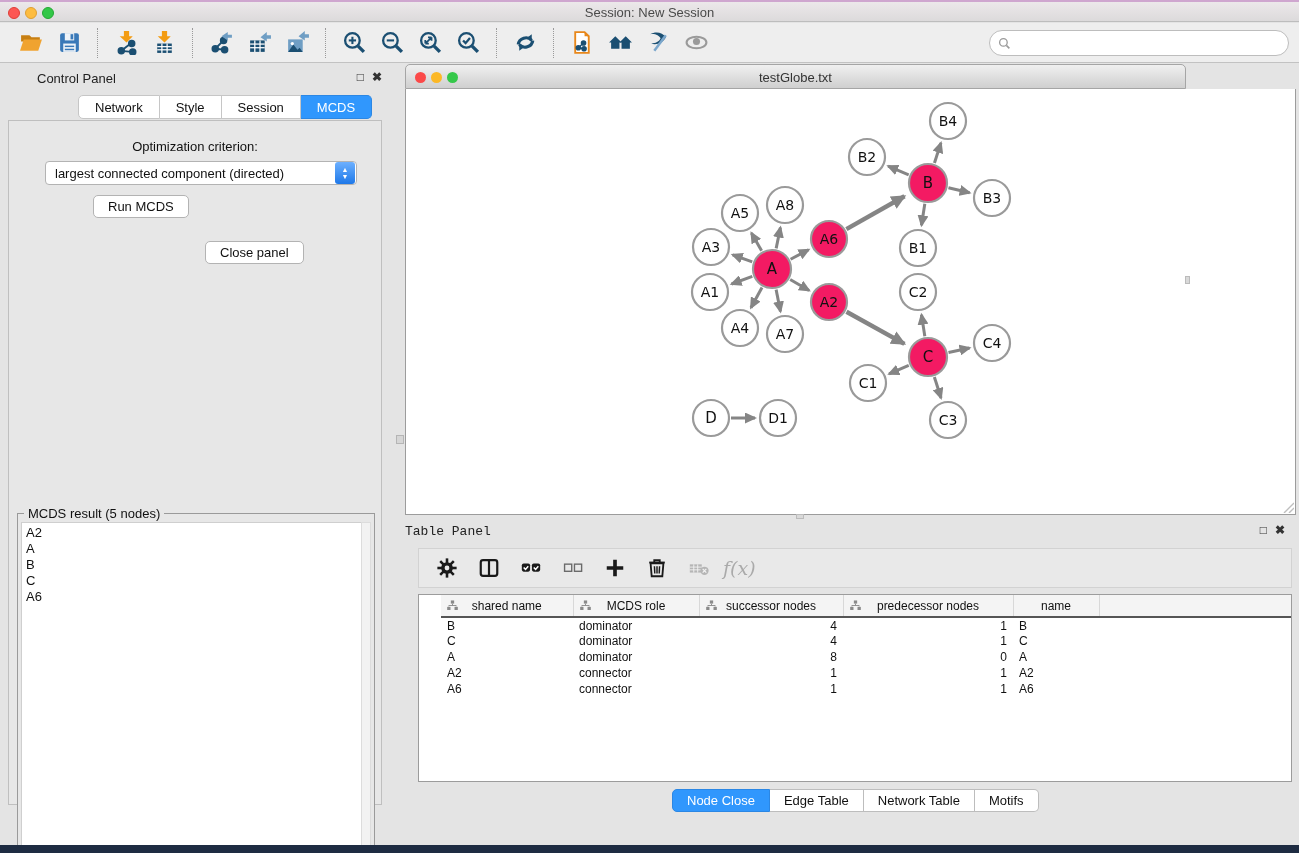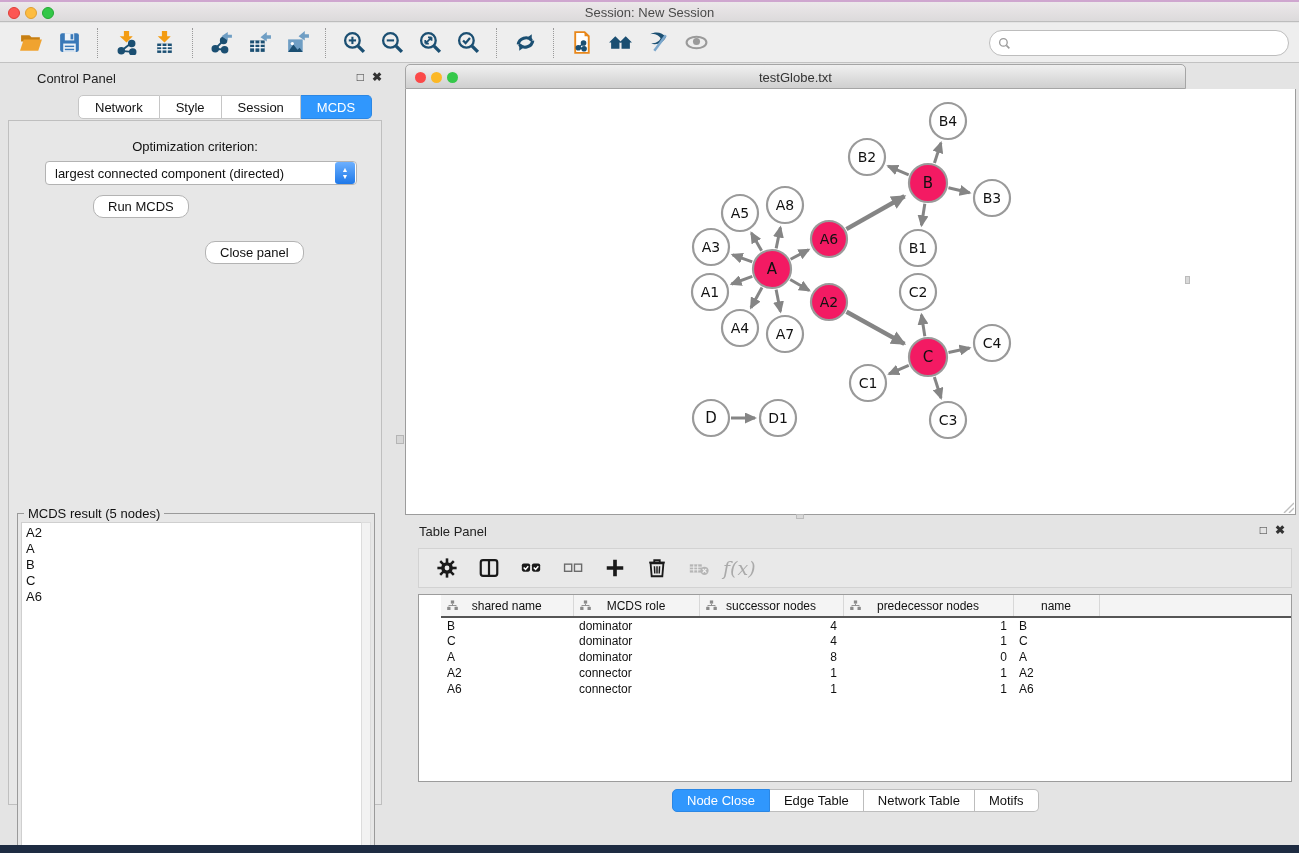--- a/index.html
+++ b/index.html
@@ -38,21 +38,21 @@
   .cptab:last-child { border-radius:0 5px 5px 0; }
   .cptab.active { background:#3097fd; border-color:#2b87e4; color:#fff; }
   .cp-body { position:absolute; left:8px; top:57px; width:374px; height:685px; background:#e7e7e7; border:1px solid #bfbfbf; }
   .opt-label { position:absolute; left:0; right:0; top:18px; text-align:center; font-size:13px; color:#111; }
   .dropdown { position:absolute; left:36px; top:40px; width:312px; height:24px; background:#fff;
     border:1px solid #b3b3b3; border-radius:4px; display:flex; align-items:center; cursor:pointer; }
   .dropdown .dval { flex:1; font-size:13px; color:#111; padding-left:9px; white-space:nowrap; overflow:hidden; }
   .dd-step { width:20px; height:22px; margin-right:1px; border-radius:3px; background:linear-gradient(#6cb0ff,#1e78e8);
     display:flex; flex-direction:column; align-items:center; justify-content:center; gap:2px; }
   .dd-step span { color:#fff; font-size:7px; line-height:5px; }
-  .cp-btn { position:absolute; top:74px; height:23px; background:#fff; border:1px solid #b3b3b3; border-radius:10px;
+  .cp-btn { position:absolute; top:74px; height:23px; background:#fff; border:1px solid #b3b3b3; border-radius:5px;
     font-size:13px; color:#111; font-family:"Liberation Sans",sans-serif; cursor:pointer; padding:0 14px; }
   #runBtn { left:84px; }
   #closeBtn { left:196px;margin-top:46px; }
   .result-box { position:absolute; left:8px; top:392px; width:358px; height:342px; border:1px solid #9a9a9a; background:#e7e7e7; }
   .result-title { position:absolute; left:6px; top:-8px; background:#e7e7e7; padding:0 4px; font-size:13px; color:#111; }
   .result-list { position:absolute; left:3px; top:8px; width:342px; height:328px; background:#fff;
     border:1px solid #cfcfcf; overflow:hidden; list-style:none; padding:2px 0 0 4px; }
   .result-list li { font-size:13px; color:#111; line-height:16px; }
   .result-scroll { position:absolute; right:3px; top:8px; width:10px; height:328px; background:#f2f2f2; border:1px solid #dcdcdc; }
 
@@ -67,21 +67,21 @@
   .nwl.red { left:9px; background:#fb4948; }
   .nwl.yellow { left:25px; background:#fcb826; }
   .nwl.green { left:41px; background:#35c84a; }
   .nw-content { position:absolute; left:0; top:25px; width:891px; height:426px; background:#fff; border:1px solid #9c9c9c; border-top:none; }
   .nw-resize { position:absolute; right:1px; bottom:1px; width:12px; height:12px; opacity:.55; }
   .nw-hmark { position:absolute; left:50%; bottom:-4px; width:8px; height:5px; background:#d9d9d9; border:1px solid #bbb; }
   .nw-vmark { position:absolute; right:-4px; top:212px; width:5px; height:8px; background:#d9d9d9; border:1px solid #bbb; }
 
   
   .table-panel { position:absolute; left:15px; top:455px; width:894px; height:300px; }
-  .tp-head { position:absolute; left:14px; top:6px; font-size:13px; color:#222; }
+  .tp-head { position:absolute; left:0; top:6px; font-size:13px; color:#222;font-family:Liberation Mono, monospace; }
   .tp-toolbar { position:absolute; left:13px; top:30px; width:874px; height:40px; background:#e9e9e9;
     border:1px solid #d2d2d2; display:flex; align-items:center; padding-left:10px; gap:6px; }
   .tpb { width:36px; height:32px; background:none; border:none; display:flex; align-items:center; justify-content:center; cursor:pointer; }
   .tpb svg { width:22px; height:22px; }
   .fx { font-family:"DejaVu Serif", serif; font-style:italic; font-size:19px; color:#aaa; }
   .tp-table { position:absolute; left:13px; top:76px; width:874px; height:188px; background:#fff; border:1px solid #9c9c9c; overflow:hidden; }
   table.node-table { border-collapse:collapse; width:100%; table-layout:fixed;margin-left:22px; }
   .node-table th { height:22px; background:#f4f4f4; border-bottom:2px solid #555; border-right:1px solid #d8d8d8;
     font-size:12px; font-weight:normal; color:#111; text-align:center; position:relative; }
   .node-table th .hicon { position:absolute; left:6px; top:5px; }

